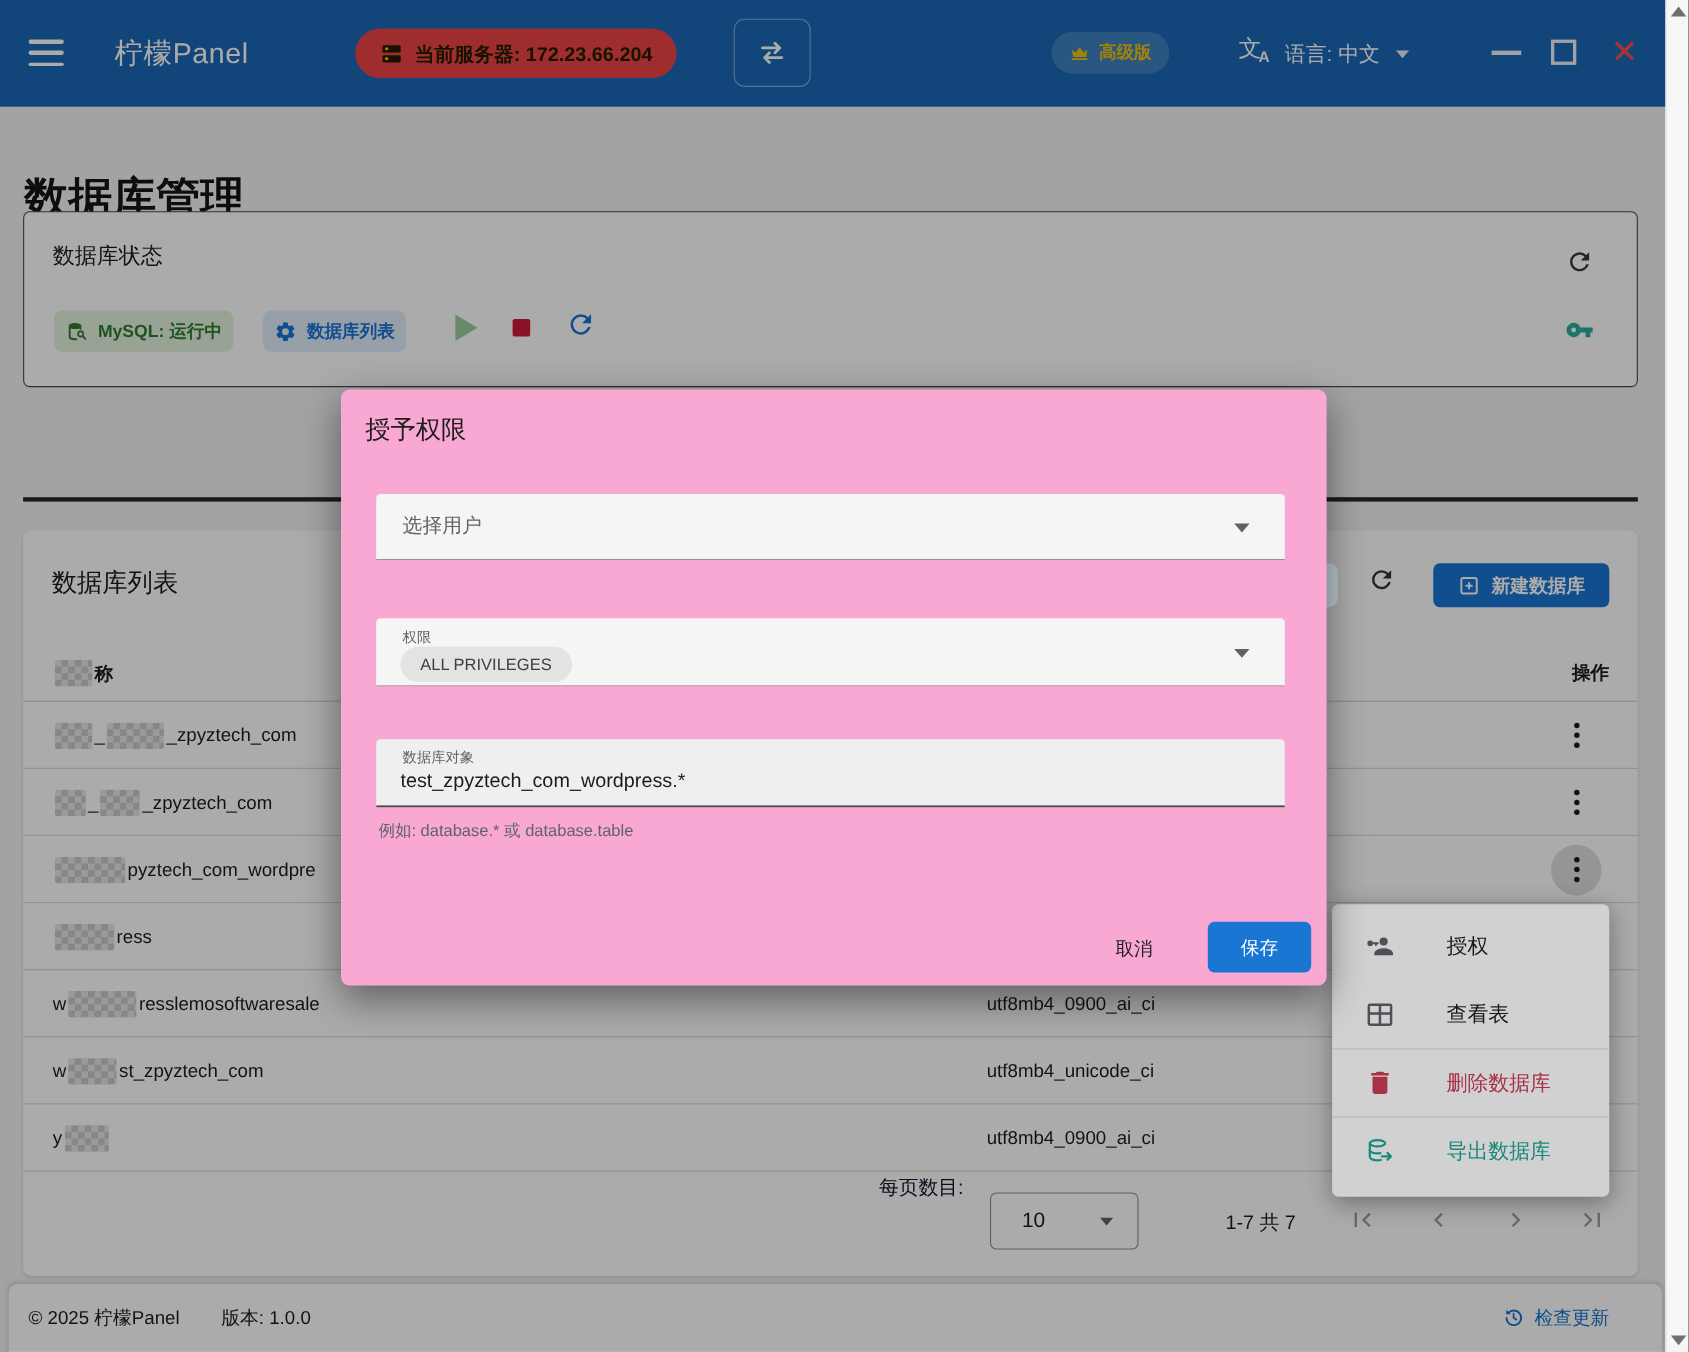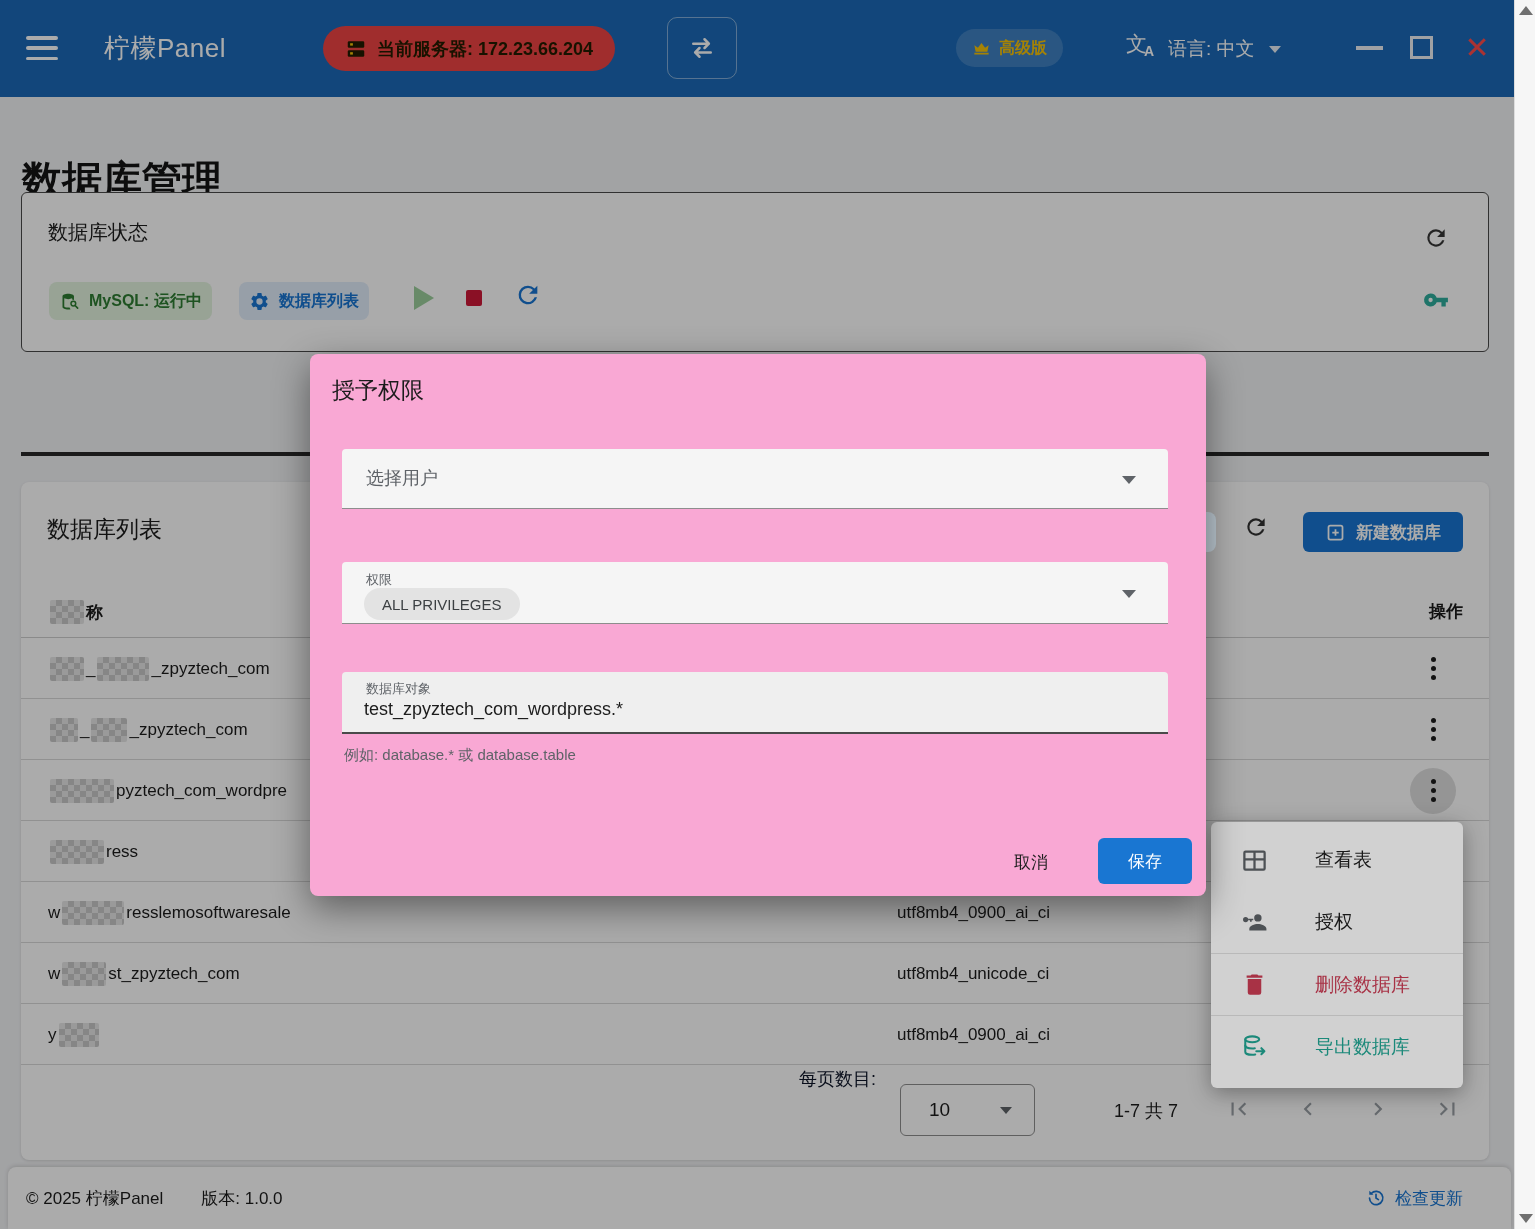--- a/index.html
+++ b/index.html
@@ -453,32 +453,32 @@
   </footer>
 
   <div class="overlay" id="overlay-menu"></div>
 
   <div class="elevated">
     <input class="search-field" readonly="" style="">
     <div class="ctx-menu">
         <div class="mitem default">
           <span class="micon">
             <svg viewBox="0 0 24 24">
+              <use href="#i-grant"></use>
+            </svg>
+          </span>
+          <span class="mlabel">授权</span>
+        </div>
+        <div class="mitem default">
+          <span class="micon">
+            <svg viewBox="0 0 24 24">
               <use href="#i-table"></use>
             </svg>
           </span>
           <span class="mlabel">查看表</span>
-        </div>
-        <div class="mitem default">
-          <span class="micon">
-            <svg viewBox="0 0 24 24">
-              <use href="#i-grant"></use>
-            </svg>
-          </span>
-          <span class="mlabel">授权</span>
         </div>
         <div class="mitem danger sep">
           <span class="micon">
             <svg viewBox="0 0 24 24">
               <use href="#i-trash"></use>
             </svg>
           </span>
           <span class="mlabel">删除数据库</span>
         </div>
         <div class="mitem teal sep">

